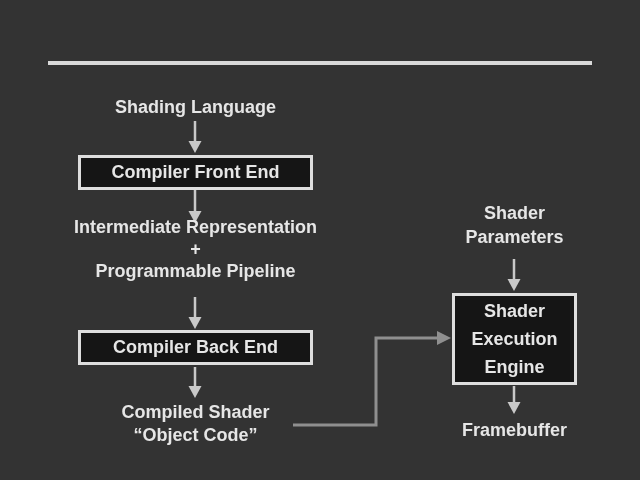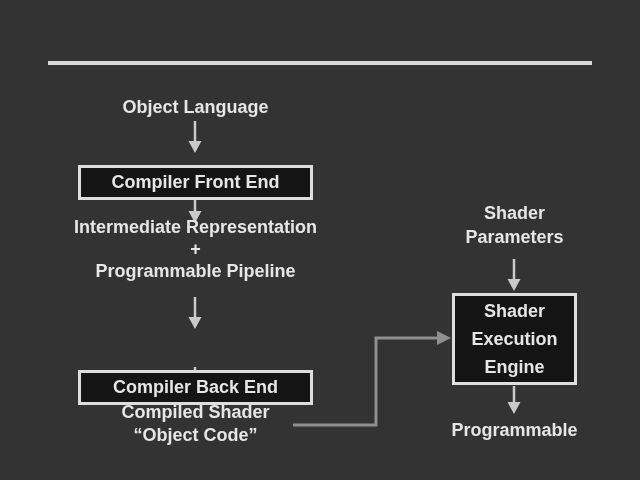--- a/index.html
+++ b/index.html
@@ -108,35 +108,35 @@
     <g class="v-arrow">
       <line x1="514" y1="386" x2="514" y2="403"></line>
       <polygon points="514,414 507.5,402 520.5,402"></polygon>
     </g>
     <g class="connector">
       <polyline points="293,425 376,425 376,338 438,338"></polyline>
       <polygon points="451,338 437,331 437,345"></polygon>
     </g>
   </svg>
 
-  <div class="label label-left" style="top: 97px;">Object Language</div>
+  <div class="label label-left" style="top: 97px;">Shading Language</div>
 
-  <div class="node-box" style="left: 78px; top: 165px; width: 235px; height: 35px;">Compiler Front End</div>
+  <div class="node-box" style="left: 78px; top: 155px; width: 235px; height: 35px;">Compiler Front End</div>
 
   <div class="label label-left" style="top: 216px; line-height: 22px;">Intermediate Representation
 +
 Programmable Pipeline</div>
 
-  <div class="node-box" style="left: 78px; top: 330px; width: 235px; height: 35px; margin-top: 40px;">Compiler Back End</div>
+  <div class="node-box" style="left: 78px; top: 330px; width: 235px; height: 35px;">Compiler Back End</div>
 
   <div class="label label-left" style="top: 401px; line-height: 23px;">Compiled Shader
 “Object Code”</div>
 
   <div class="label label-right" style="top: 201px; line-height: 24px;">Shader
 Parameters</div>
 
   <div class="node-box" style="left: 452px; top: 293px; width: 125px; height: 92px; line-height: 28px;">Shader
 Execution
 Engine</div>
 
-  <div class="label label-right" style="top: 420px;">Programmable</div>
+  <div class="label label-right" style="top: 420px;">Framebuffer</div>
 
 </div>
 
 </body></html>

